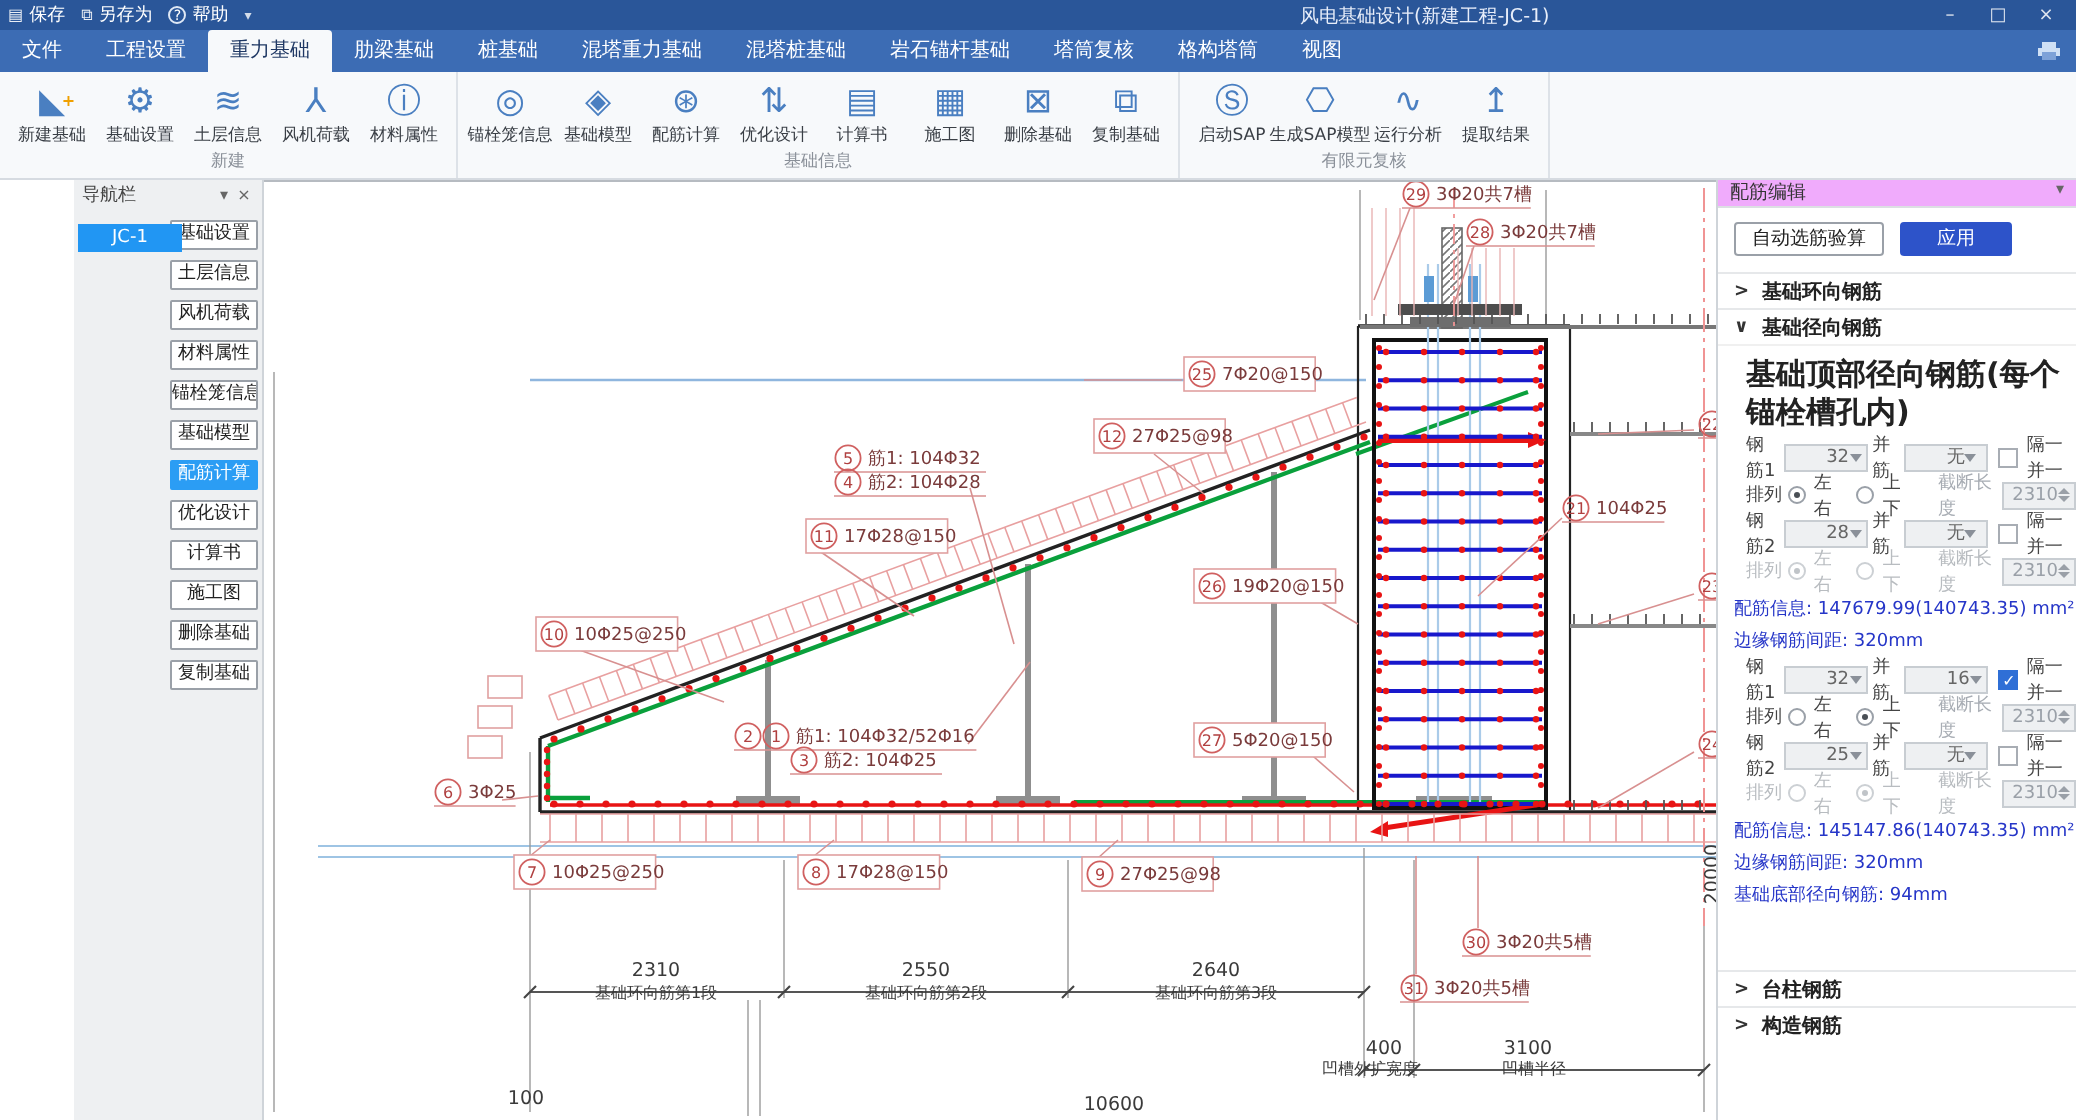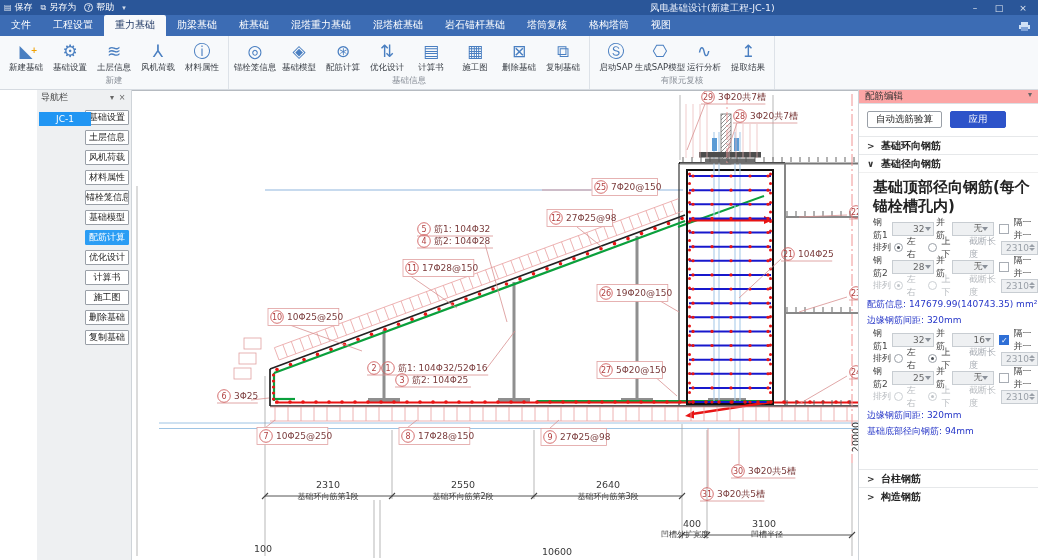--- a/index.html
+++ b/index.html
@@ -48,21 +48,21 @@
   #nav-items { margin-left:48px; width:44px; }
   .nav-item { height:15px; line-height:13px; text-align:center; font-size:9px; background:#fff; border:1px solid #9aa0a8; color:#222; margin-bottom:5px; cursor:default; border-radius:1px; overflow:hidden; white-space:nowrap; }
   .nav-item.active { background:#2b9df4; border-color:#2b9df4; color:#fff; }
 
   
   .canvas { flex:1; position:relative; background:#fff; border-top:1px solid #b6bbc1; overflow:hidden; }
   .canvas svg { position:absolute; left:0; top:0; }
 
   
   .panel { width:180px; background:#fff; border-left:1px solid #cfd4d9; flex:0 0 auto; display:flex; flex-direction:column; font-size:9px; }
-  .panel-head { height:14px; background:#fca5a5; border-bottom:1px solid #dcdfe3; display:flex; padding:0 6px; color:#333; font-size:9.5px; flex:0 0 auto; }
+  .panel-head { height:14px; background:#f0abfc; border-bottom:1px solid #dcdfe3; display:flex; padding:0 6px; color:#333; font-size:9.5px; flex:0 0 auto; }
   .panel-head .sp { flex:1; }
   .panel-body { flex:1; overflow:hidden; }
   .pbtns { display:flex; gap:8px; padding:7px 8px 8px; }
   .btn-auto { height:17px; padding:0 8px; background:#fff; border:1px solid #9aa0a8; border-radius:2px; font-size:9.5px; color:#222; cursor:default; font-family:inherit; }
   .btn-apply { height:17px; width:56px; background:#2d53c9; border:1px solid #2d53c9; border-radius:2px; font-size:9.5px; color:#fff; cursor:default; font-family:inherit; }
   .psec { display:flex; align-items:center; gap:6px; padding:0 8px; height:18px; border-top:1px solid #e6e8ea; font-weight:bold; color:#222; font-size:10px; cursor:default; }
   .psec .chev { font-size:9px; width:8px; color:#333; font-weight:bold; }
   .sub-title { font-weight:bold; color:#222; font-size:15px; padding:5px 0 3px 14px; }
   .prow { display:flex; align-items:center; height:19px; padding-left:14px; gap:2px; font-size:9px; color:#444; }
   .prow .lab { width:25px; }
@@ -1069,20 +1069,21 @@
                 <span class="cutlab">截断长度</span>
                 <div class="spin">
                   <span class="v">2310</span>
                   <div class="ar">
                     <span class="up"></span>
                     <span class="dn"></span>
                   </div>
                 </div>
               </div>
             </div>
+          <div class="pinfo">配筋信息: 145147.86(140743.35) mm²</div>
           <div class="pinfo">边缘钢筋间距: 320mm</div>
           <div class="pinfo">基础底部径向钢筋: 94mm</div>
         </div>
         <div class="gap28"></div>
         <div class="psec">
           <span class="chev">&gt;</span>
           <span>台柱钢筋</span>
         </div>
         <div class="psec">
           <span class="chev">&gt;</span>

